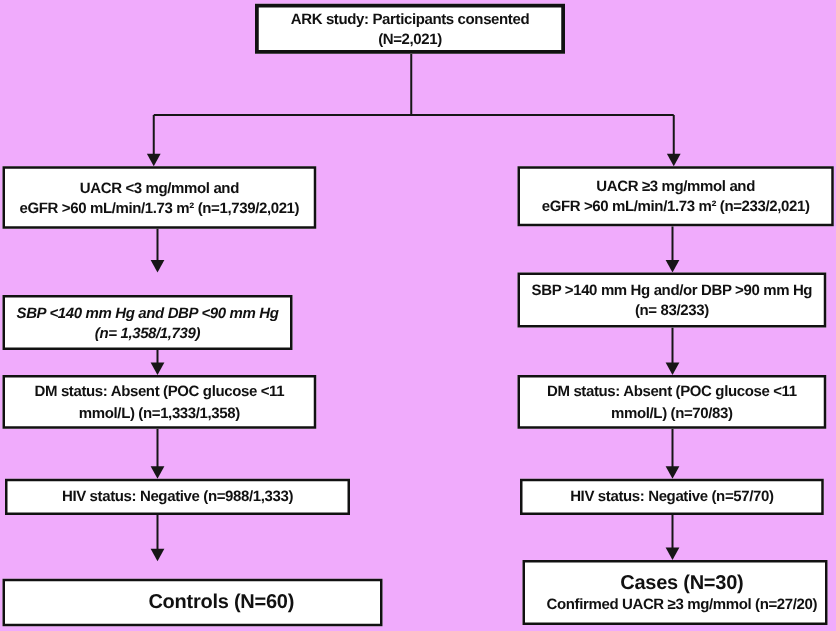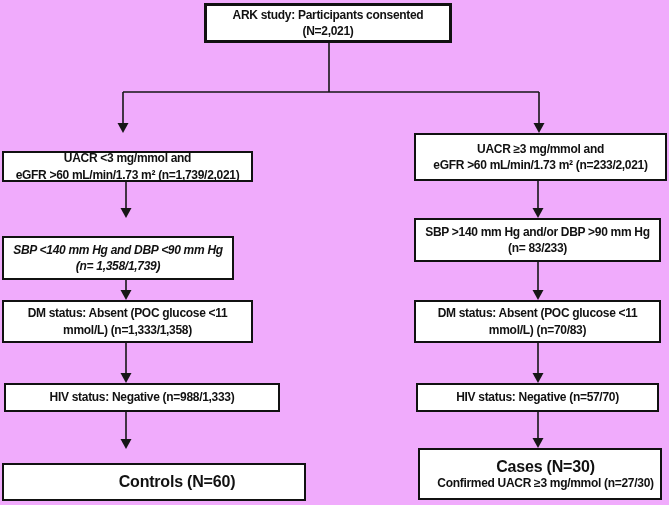--- a/index.html
+++ b/index.html
@@ -86,21 +86,21 @@
     <polygon class="arrowhead" points="532.5,373 543.5,373 538,383"></polygon>
     <line class="conn" x1="538" y1="412" x2="538" y2="439"></line>
     <polygon class="arrowhead" points="532.5,438 543.5,438 538,448"></polygon>
   </svg>
 
   <div class="box top-box" style="left:204px; top:3px; width:248px; height:40px;">
     <span class="step-text">ARK study: Participants consented
 (N=2,021)</span>
   </div>
 
-  <div class="box" style="left:2px; top:151px; width:251px; height:31px;">
+  <div class="box" style="left:2px; top:133px; width:251px; height:50px;">
     <span class="step-text">UACR &lt;3 mg/mmol and
 eGFR &gt;60 mL/min/1.73 m² (n=1,739/2,021)</span>
   </div>
   <div class="box" style="left:2px; top:236px; width:232px; height:44px;font-style:italic;">
     <span class="step-text">SBP &lt;140 mm Hg and DBP &lt;90 mm Hg
 (n= 1,358/1,739)</span>
   </div>
   <div class="box" style="left:2px; top:300px; width:251px; height:43px;">
     <span class="step-text">DM status: Absent (POC glucose &lt;11
 mmol/L) (n=1,333/1,358)</span>
@@ -122,16 +122,16 @@
   </div>
   <div class="box" style="left:414px; top:300px; width:247px; height:43px;">
     <span class="step-text">DM status: Absent (POC glucose &lt;11
 mmol/L) (n=70/83)</span>
   </div>
   <div class="box" style="left:416px; top:383px; width:243px; height:29px;">
     <span class="step-text">HIV status: Negative (n=57/70)</span>
   </div>
   <div class="box outcome-box" style="left:418px; top:448px; width:244px; height:52px;padding-left:11px;">
     <span class="outcome-title">Cases (N=30)</span>
-    <span class="outcome-subtitle">Confirmed UACR ≥3 mg/mmol (n=27/30)</span>
+    <span class="outcome-subtitle">Confirmed UACR ≥3 mg/mmol (n=27/20)</span>
   </div>
 
 </div>
 
 </body></html>

